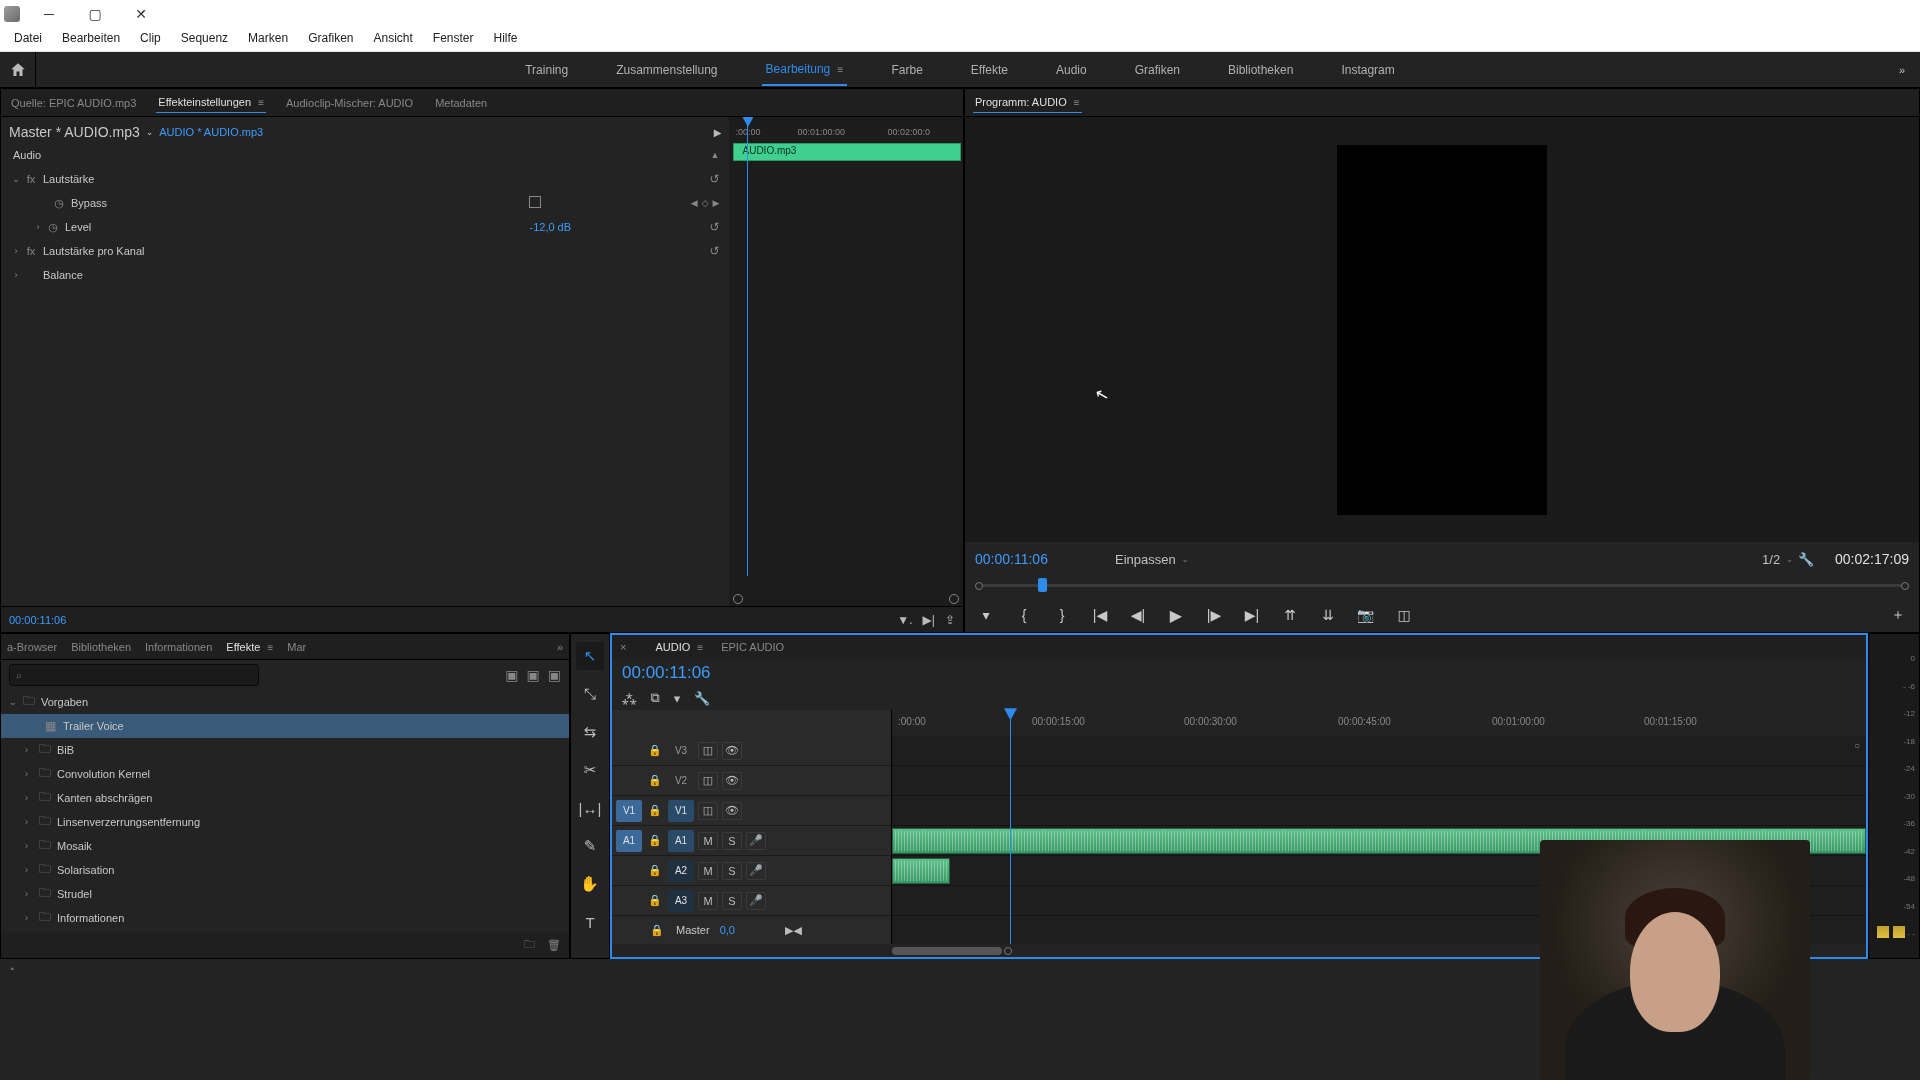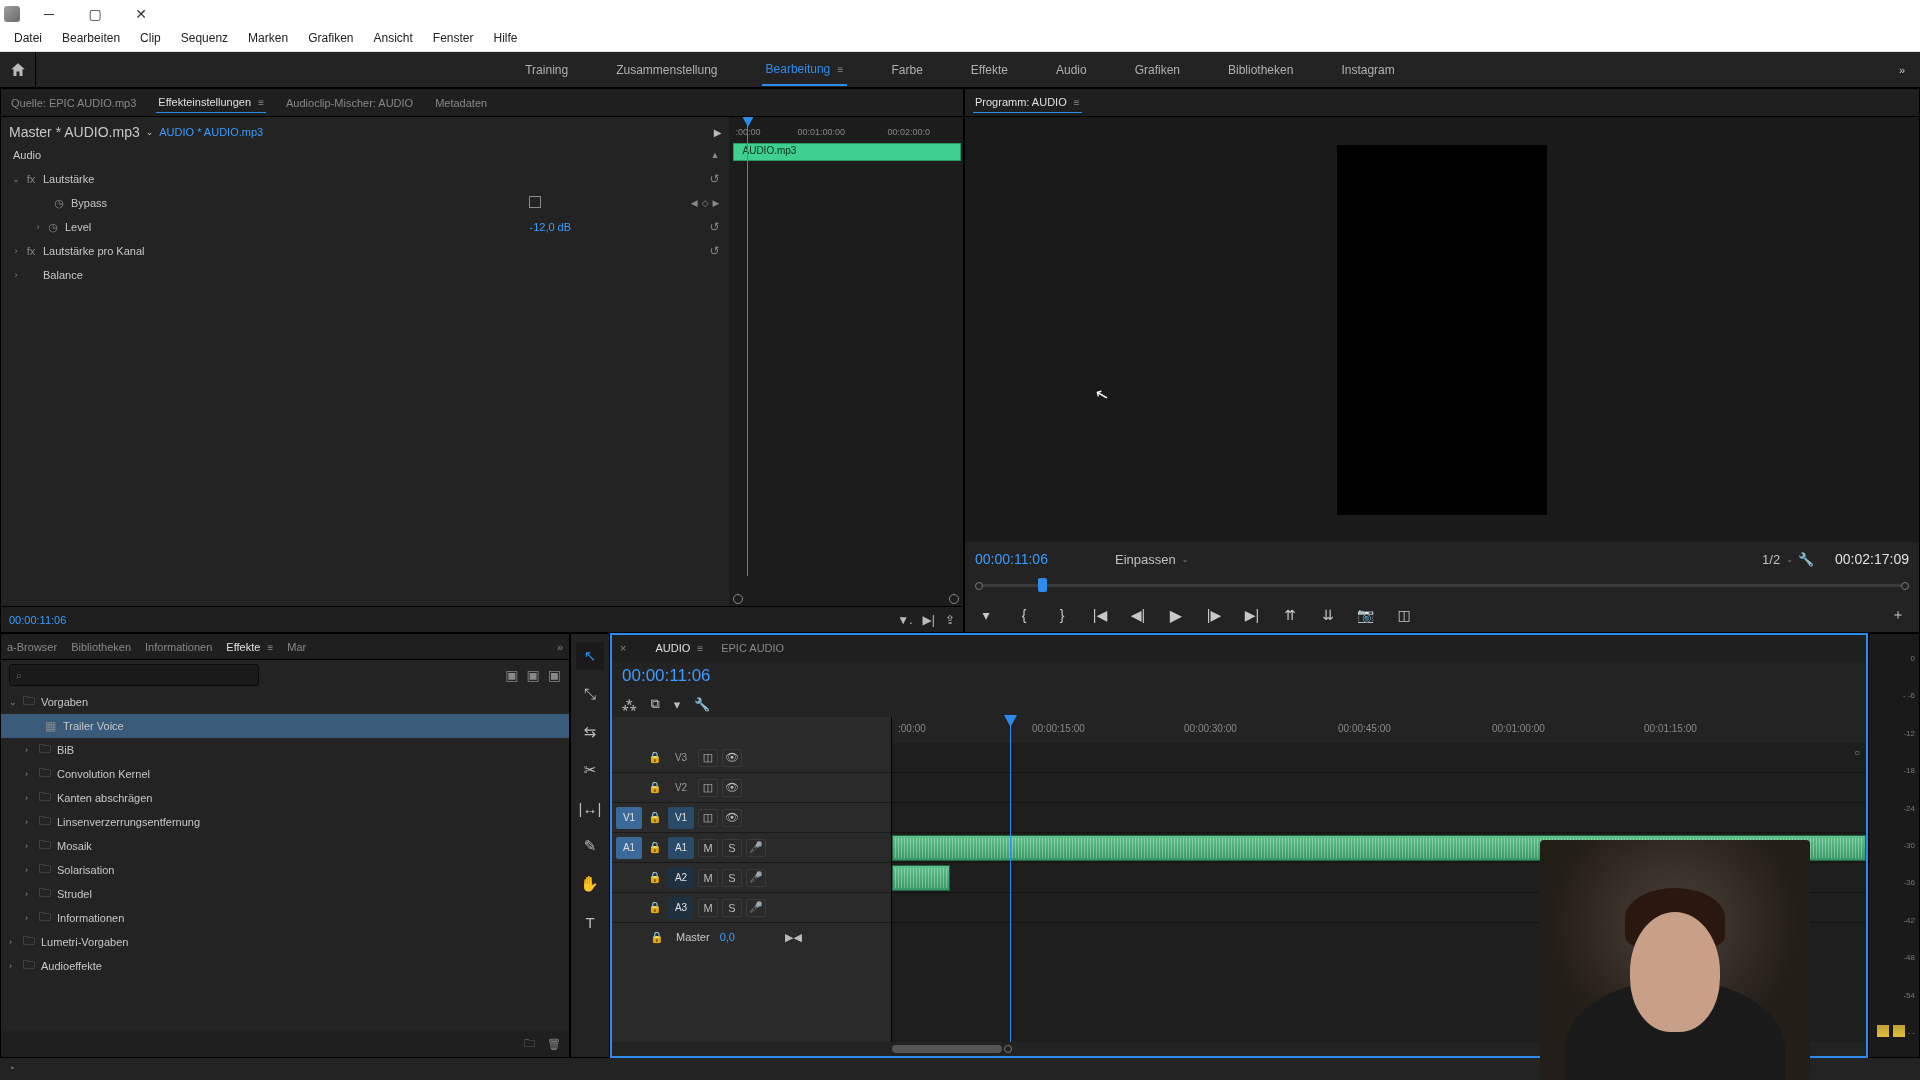--- a/index.html
+++ b/index.html
@@ -83,21 +83,21 @@
 .pc-scrub { height: 24px; position: relative; margin: 2px 0; }
 .pc-scrub-bar { position: absolute; top: 10px; left: 8px; right: 8px; height: 3px; background: #3a3a3a; }
 .pc-scrub-handle { position: absolute; top: 4px; left: 63px; width: 9px; height: 14px; background: #2d8ceb; border-radius: 2px; }
 .pc-scrub-o { width:8px; height:8px; border:1px solid #777; border-radius:50%; position:absolute; top:8px; }
 .pc-transport { display: flex; align-items: center; justify-content: center; gap: 16px; height: 30px; }
 .pc-btn { color: #c8c8c8; font-size: 14px; cursor: pointer; width: 22px; text-align: center; }
 .pc-btn.play { font-size: 16px; }
 .pc-plus { margin-left: auto; }
 
 
-.bottom-row { display: flex; height: 425px; }
+.bottom-row { display: flex; height: 326px; }
 
 
 .project-panel { width: 570px; display: flex; flex-direction: column; }
 .proj-tabs { height: 26px; display: flex; align-items: center; padding: 0 6px; gap: 14px; background: #1f1f1f; border-bottom: 1px solid #000; }
 .proj-tab { color: #888; font-size: 11px; cursor: pointer; }
 .proj-tab.active { color: #e0e0e0; }
 .proj-more { margin-left: auto; color: #888; cursor: pointer; }
 .proj-search-row { height: 30px; display: flex; align-items: center; padding: 0 8px; gap: 8px; }
 .search-box { flex: 0 0 250px; height: 22px; background: #1a1a1a; border: 1px solid #0a0a0a; border-radius: 3px; display: flex; align-items: center; padding: 0 6px; }
 .search-icon { color: #666; font-size: 11px; }

